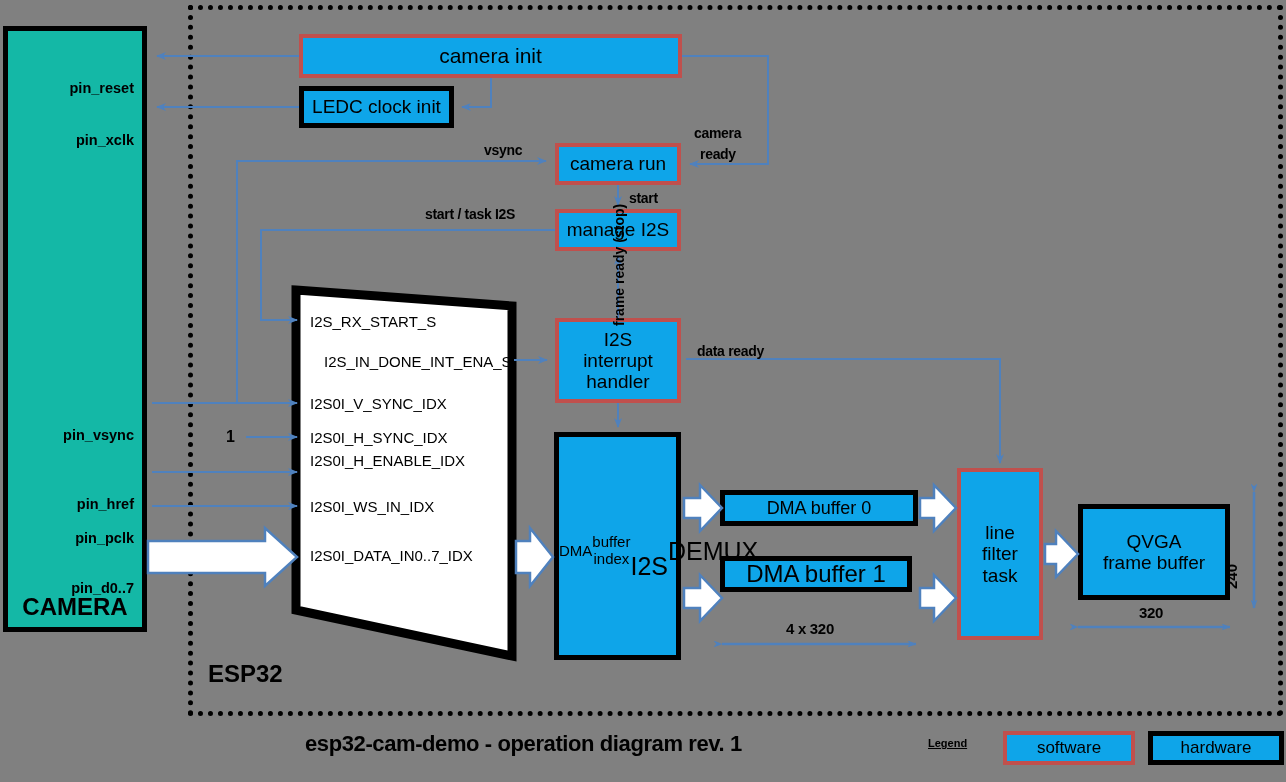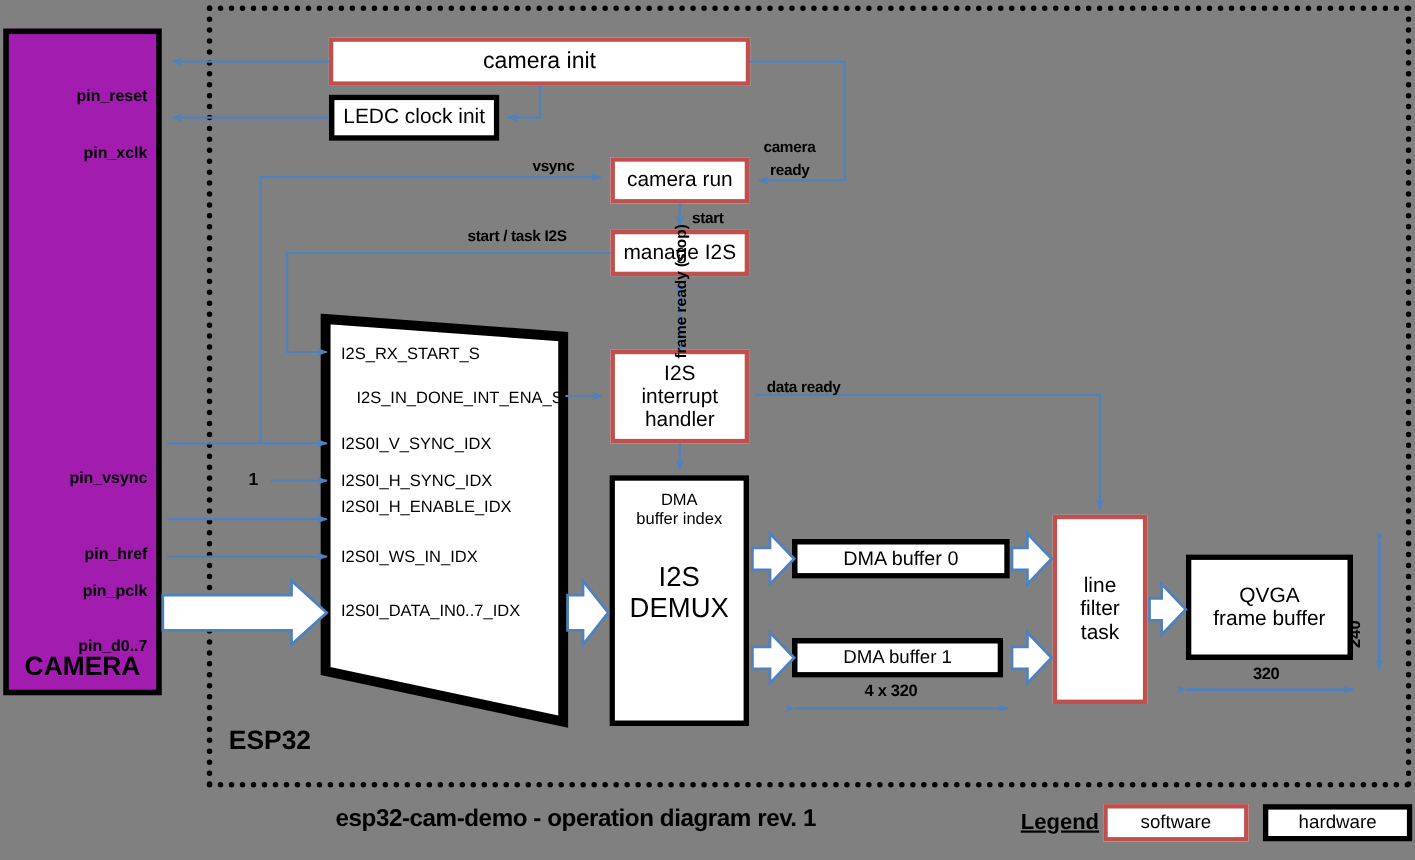--- a/index.html
+++ b/index.html
@@ -7,21 +7,21 @@
     width:1286px;height:782px;
     background:#808080;
     font-family:"Liberation Sans", sans-serif;
     overflow:hidden;
   }
   #stage{position:relative;width:1286px;height:782px;}
 
   
   .box{
     position:absolute;
-    background:#ffffff;
+    background:#0ea5e9;
     display:flex;align-items:center;justify-content:center;
     text-align:center;
     color:#000;
     line-height:1.12;
     box-sizing:border-box;
   }
   .sw{border:4px solid #C0504D;}
   .hw{border:5px solid #000000;}
 
   
@@ -36,21 +36,21 @@
   .plain{
     position:absolute;
     font-size:15px;
     color:#000;
     white-space:nowrap;
   }
 
   
   #camera-box{
     position:absolute;left:3px;top:26px;width:144px;height:606px;
-    border:5px solid #000;background:#a21caf;box-sizing:border-box;
+    border:5px solid #000;background:#14b8a6;box-sizing:border-box;
   }
   .pin{
     position:absolute;right:8px;
     font-weight:bold;font-size:14.5px;color:#000;white-space:nowrap;
     transform:translateY(-50%);
   }
   #camera-title{
     position:absolute;left:0;right:0;bottom:6px;
     text-align:center;font-weight:bold;font-size:24px;color:#000;
   }
@@ -74,21 +74,21 @@
   }
 
   
   #footer-title{
     position:absolute;left:305px;top:731px;
     font-weight:bold;font-size:22px;color:#000;white-space:nowrap;
     letter-spacing:-0.4px;
   }
   #legend-label{
     position:absolute;left:928px;top:737px;
-    font-weight:bold;font-size:20px;color:#000;
+    font-weight:bold;font-size:11px;color:#000;
     text-decoration:underline;
   }
   #legend-sw{left:1003px;top:731px;width:132px;height:34px;font-size:17px;}
   #legend-hw{left:1148px;top:731px;width:136px;height:34px;font-size:17px;}
 
   
   #wires{position:absolute;left:0;top:0;width:1286px;height:782px;pointer-events:none;}
 
   
   .rot{
@@ -145,31 +145,31 @@
     <div class="trap-line" style="top:31px">I2S_RX_START_S</div>
     <div class="trap-line" style="top:71px;left:36px">I2S_IN_DONE_INT_ENA_S</div>
     <div class="trap-line" style="top:113px">I2S0I_V_SYNC_IDX</div>
     <div class="trap-line" style="top:147px">I2S0I_H_SYNC_IDX</div>
     <div class="trap-line" style="top:170px">I2S0I_H_ENABLE_IDX</div>
     <div class="trap-line" style="top:216px">I2S0I_WS_IN_IDX</div>
     <div class="trap-line" style="top:265px">I2S0I_DATA_IN0..7_IDX</div>
 
   </div>
 
-  <div class="box hw" style="left:554px;top:432px;width:127px;height:228px;flex-direction:column;justify-content:flex-start;padding-top:10px;">
+  <div class="box hw" style="left:554px;top:432px;width:127px;height:228px;flex-direction:row;justify-content:flex-start;padding-top:10px;">
     <span style="font-size:15px;">DMA</span>
     <span style="font-size:15px;">buffer index</span>
     <span style="font-size:25px;margin-top:30px;">I2S</span>
     <span style="font-size:25px;">DEMUX</span>
   </div>
 
   <div class="box hw" style="left:720px;top:490px;width:198px;height:36px;font-size:18px;">
     <span>DMA buffer 0</span>
   </div>
-  <div class="box hw" style="left:720px;top:580px;width:192px;height:36px;font-size:17px;">
+  <div class="box hw" style="left:720px;top:556px;width:192px;height:36px;font-size:24px;">
     <span>DMA buffer 1</span>
   </div>
 
   <div class="box sw" style="left:957px;top:468px;width:86px;height:172px;font-size:19px;flex-direction:column;">
     <span>line</span>
     <span>filter</span>
     <span>task</span>
   </div>
 
   <div class="box hw" style="left:1078px;top:504px;width:152px;height:96px;font-size:19px;flex-direction:column;">

